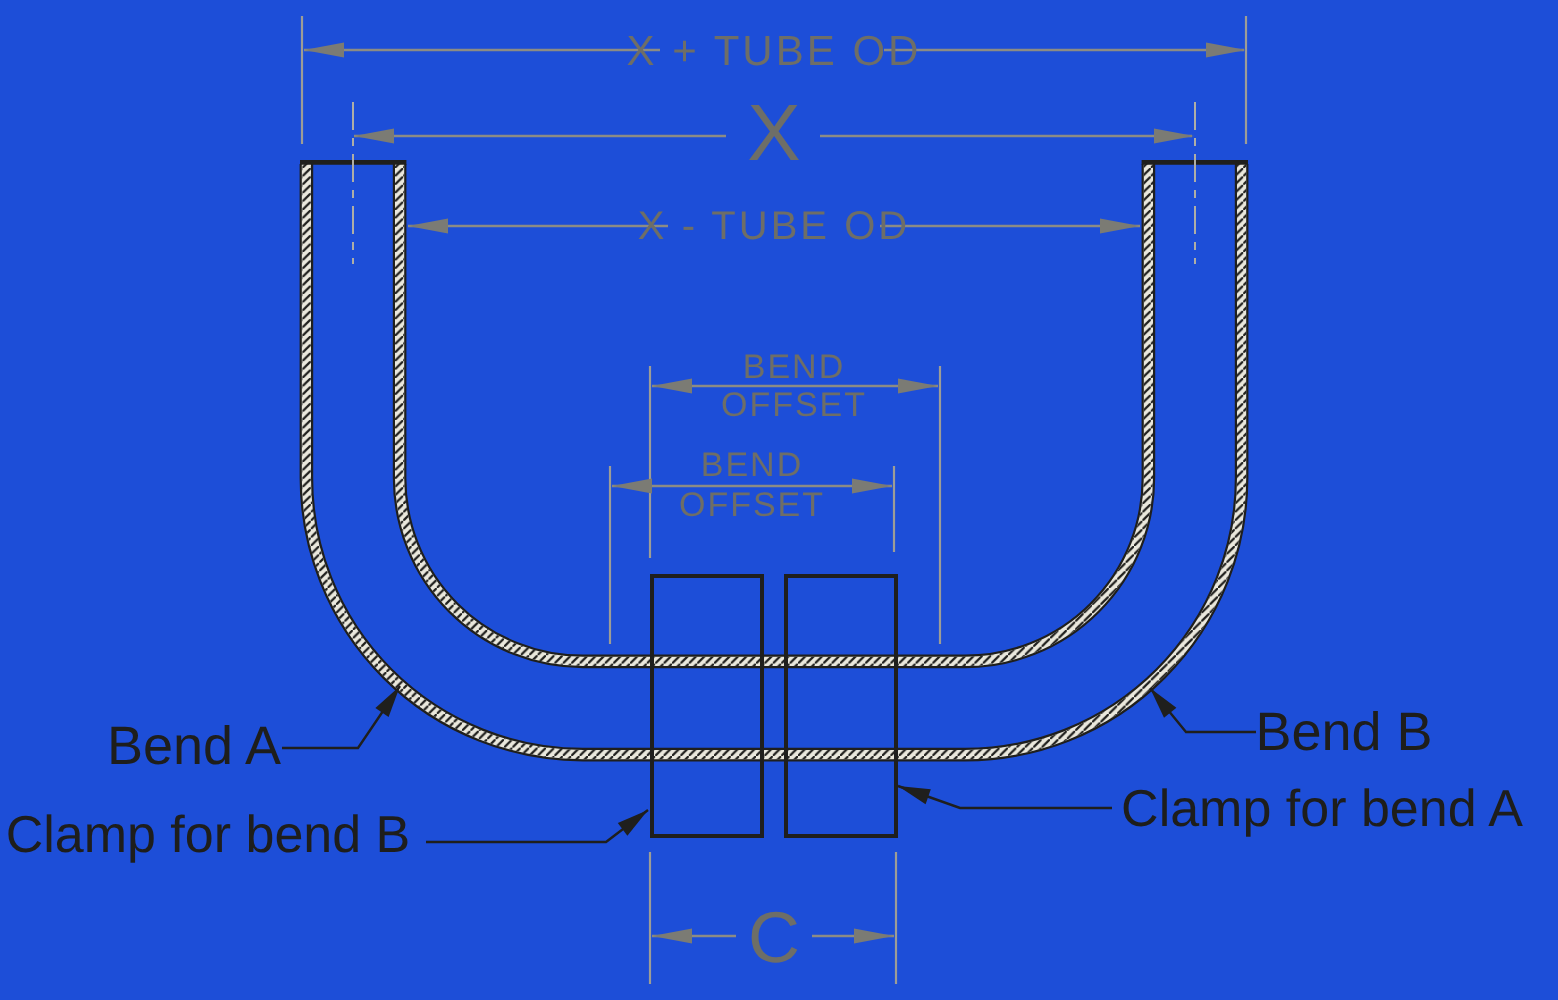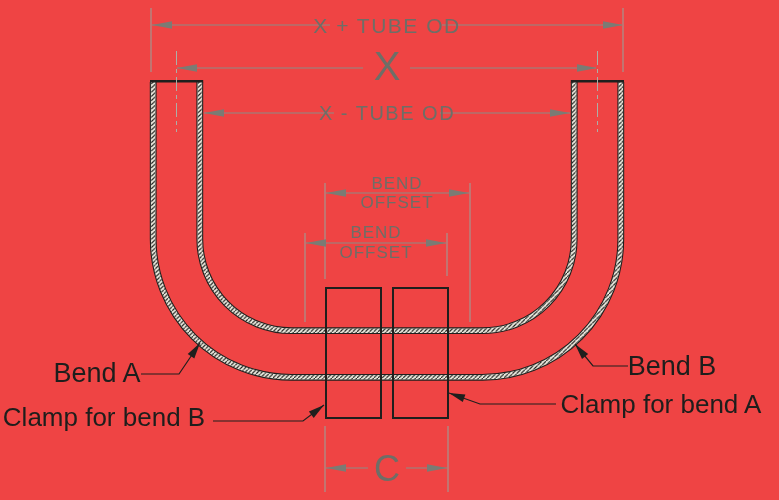--- a/index.html
+++ b/index.html
@@ -1,21 +1,21 @@
 <!DOCTYPE html>
 <html><head>
 <meta charset="utf-8">
 <style>
   html,body{margin:0;padding:0;}
   body{
     width:779px;height:500px;overflow:hidden;
     background:#eae8dd;
     font-family:"Liberation Sans", sans-serif;
   }
-  .stage{position:relative;width:779px;height:500px;background:#ef4444;}
+  .stage{position:relative;width:779px;height:500px;background:#1d4ed8;}
   svg{position:absolute;left:0;top:0;}
   
   .geo-edge{stroke:#1f1f1d;fill:none;}
   .geo-fillbg{stroke:#eae8dd;fill:none;}
   .geo-hatch{stroke:url(#hatch);fill:none;}
   .cap{stroke:#1f1f1d;stroke-width:2.4;}
   .clamp{stroke:#1f1f1d;stroke-width:2;fill:none;}
   
   .dimline{stroke:#8c8c85;stroke-width:1.2;fill:none;}
   .extline{stroke:#9d9d96;stroke-width:1.1;fill:none;}

